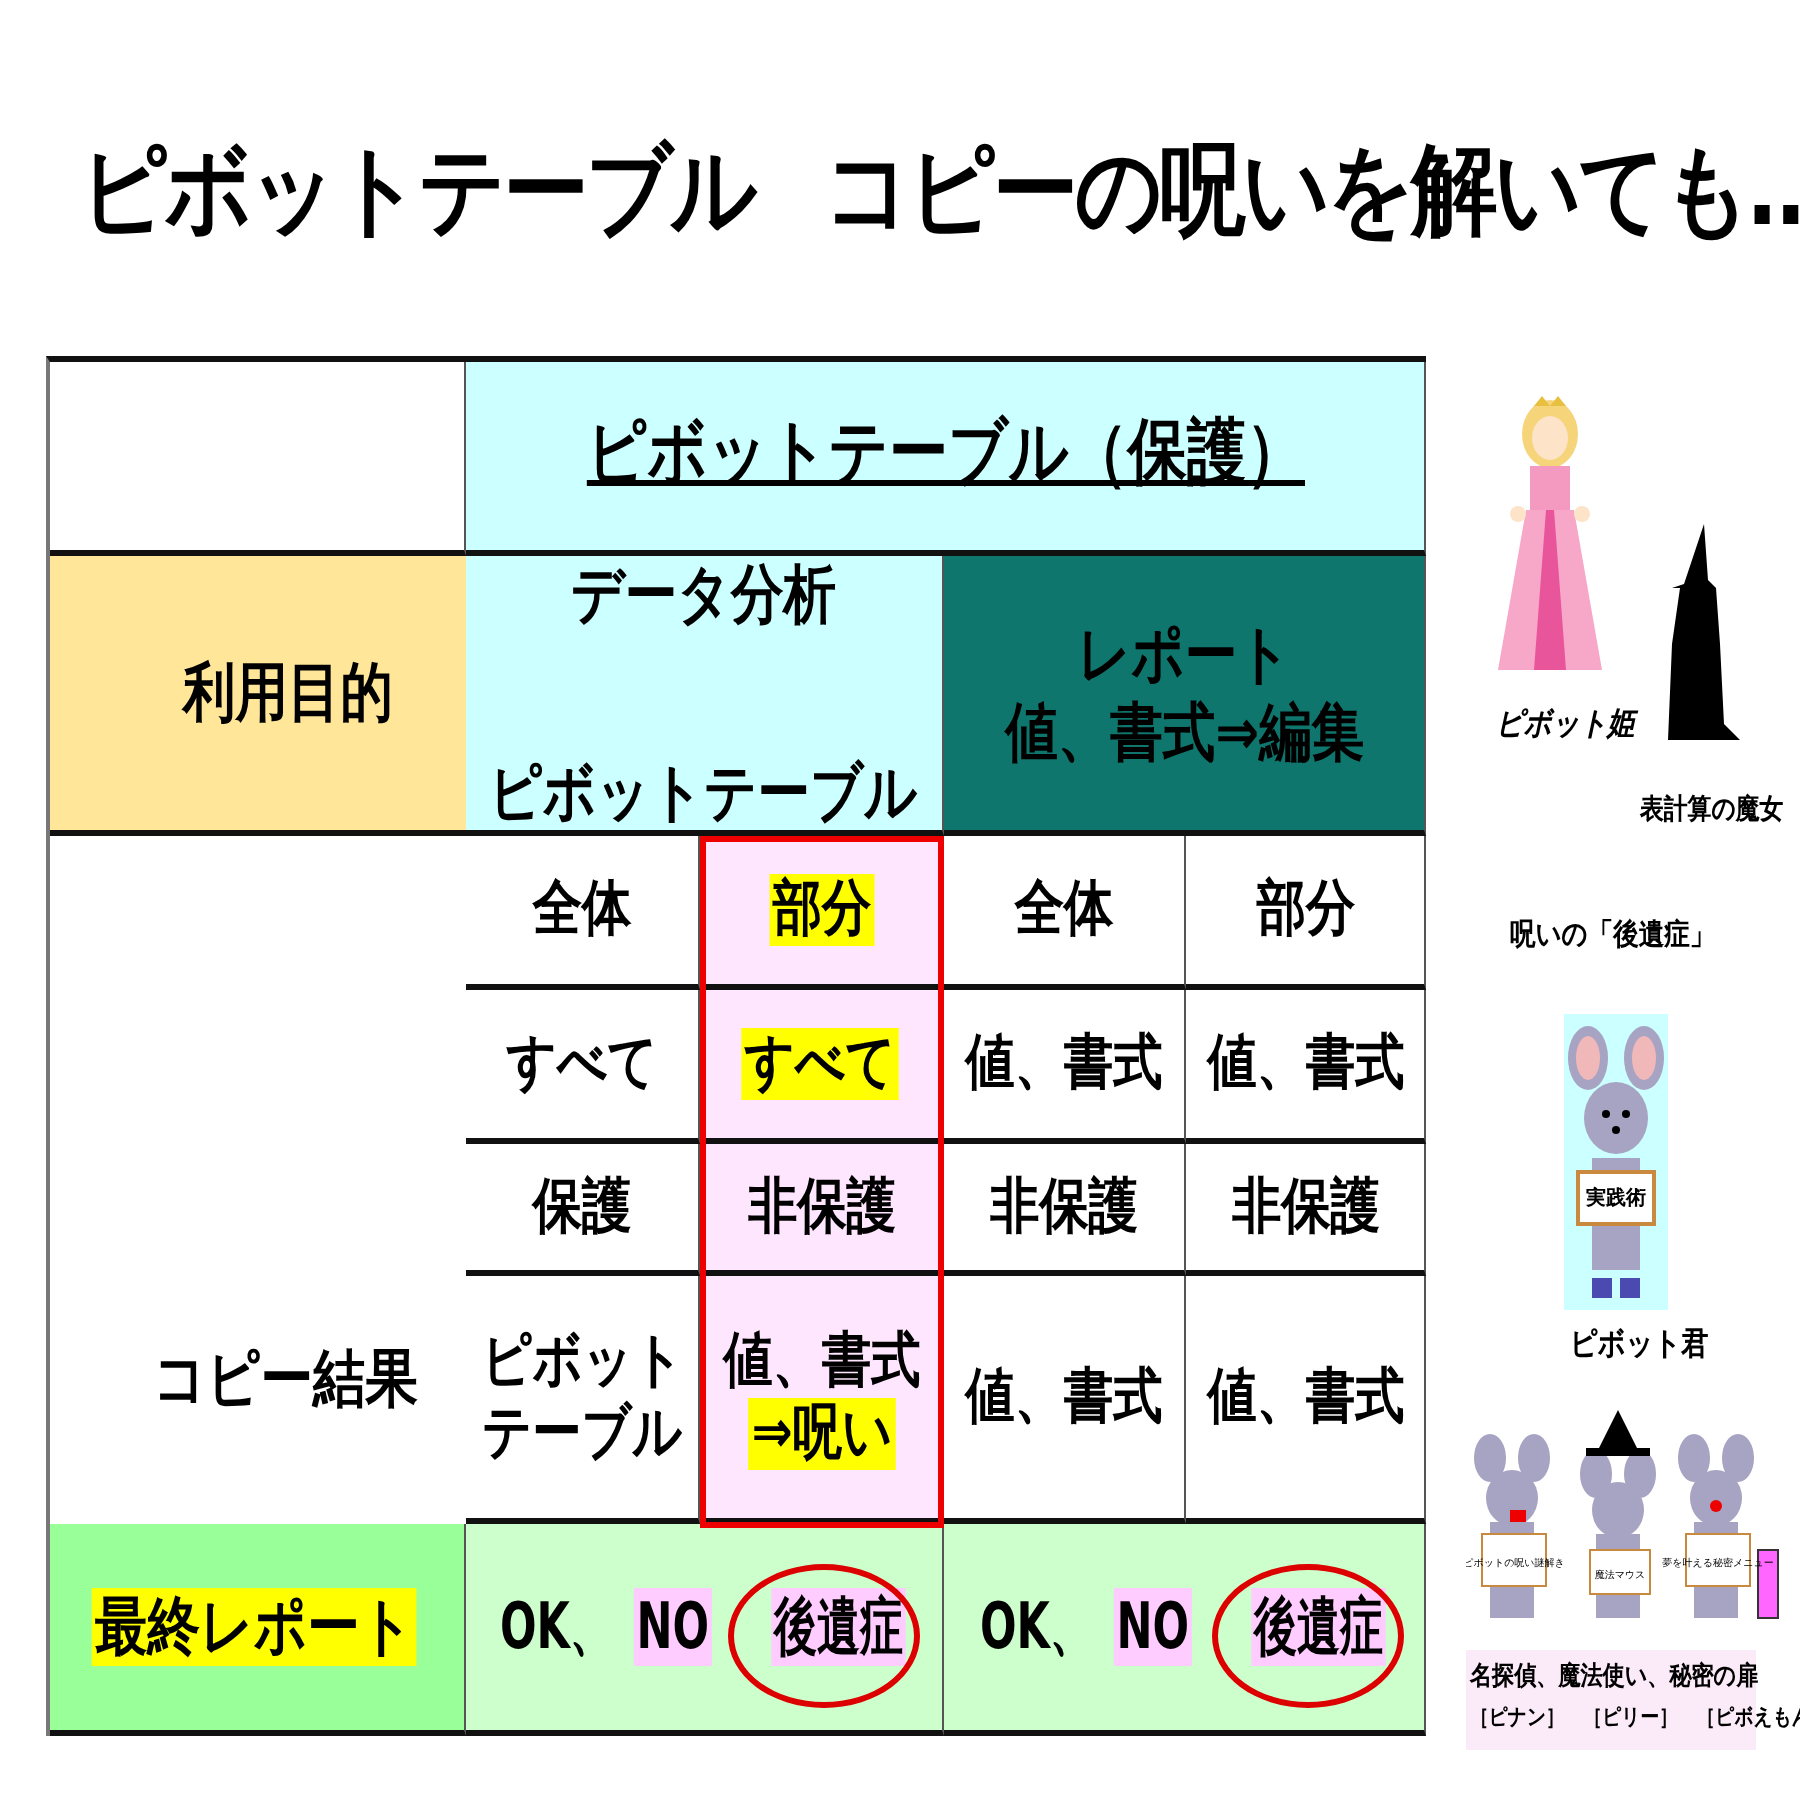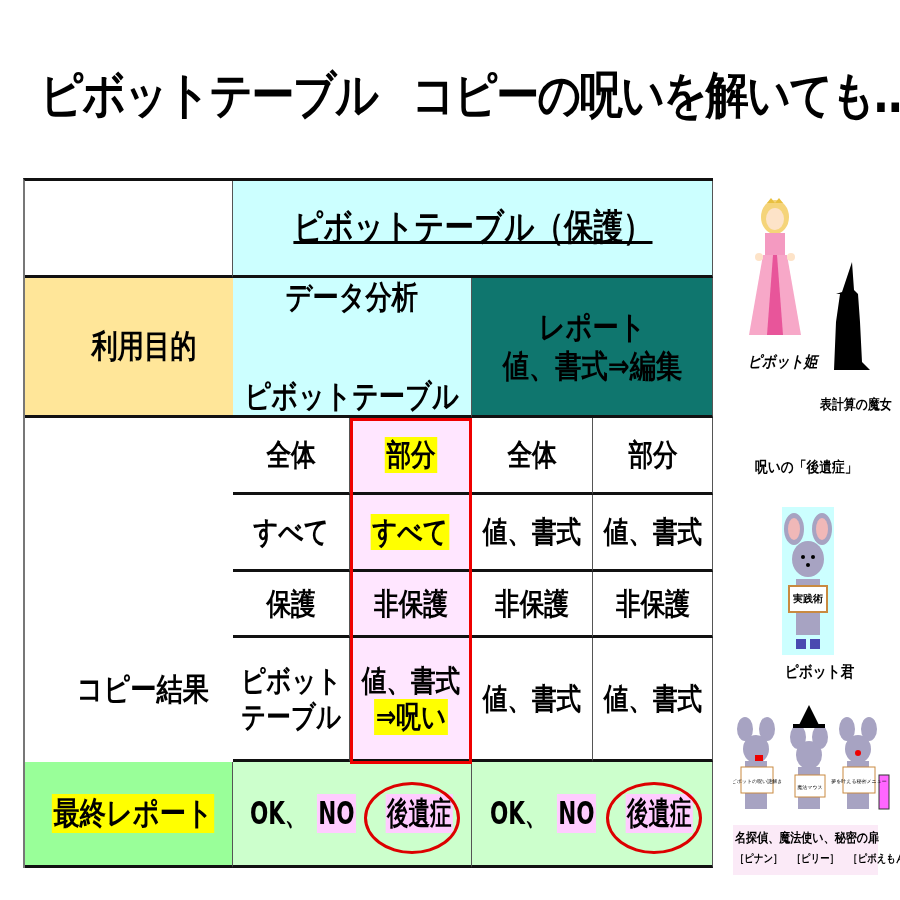--- a/index.html
+++ b/index.html
@@ -118,21 +118,21 @@
     <span>値、書式</span>
       <span class="hl-y">⇒呪い</span>
   </div>
   <div class="cell bg-white f30" style="left:449px;top:460px;width:121px;height:124px;">
       <span>値、書式</span>
     </div>
   <div class="cell bg-white f30" style="left:570px;top:460px;width:120px;height:124px;">
       <span>値、書式</span>
     </div>
 
-  <div class="cell bg-green f32" style="left:0;top:584px;width:210px;height:106px;align-items:flex-end;">
+  <div class="cell bg-green f32" style="left:0;top:584px;width:210px;height:106px;">
       <span class="hl-y">最終レポート</span>
     </div>
   <div class="cell bg-lgreen f32" style="left:210px;top:584px;width:239px;height:106px;flex-direction:row;">
     <span><span>OK、</span><span class="hl-p">NO</span>&nbsp;&nbsp;<span class="hl-p">後遺症</span></span>
   </div>
   <div class="cell bg-lgreen f32" style="left:449px;top:584px;width:241px;height:106px;flex-direction:row;">
     <span><span>OK、</span><span class="hl-p">NO</span>&nbsp;&nbsp;<span class="hl-p">後遺症</span></span>
   </div>
 </div>
 

